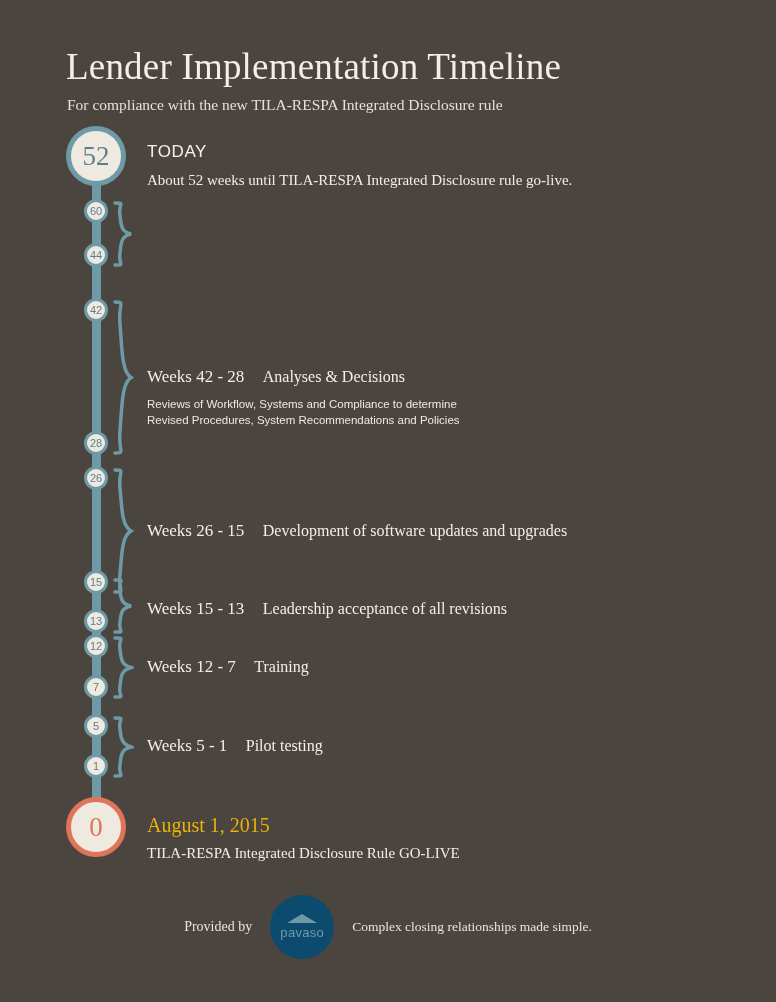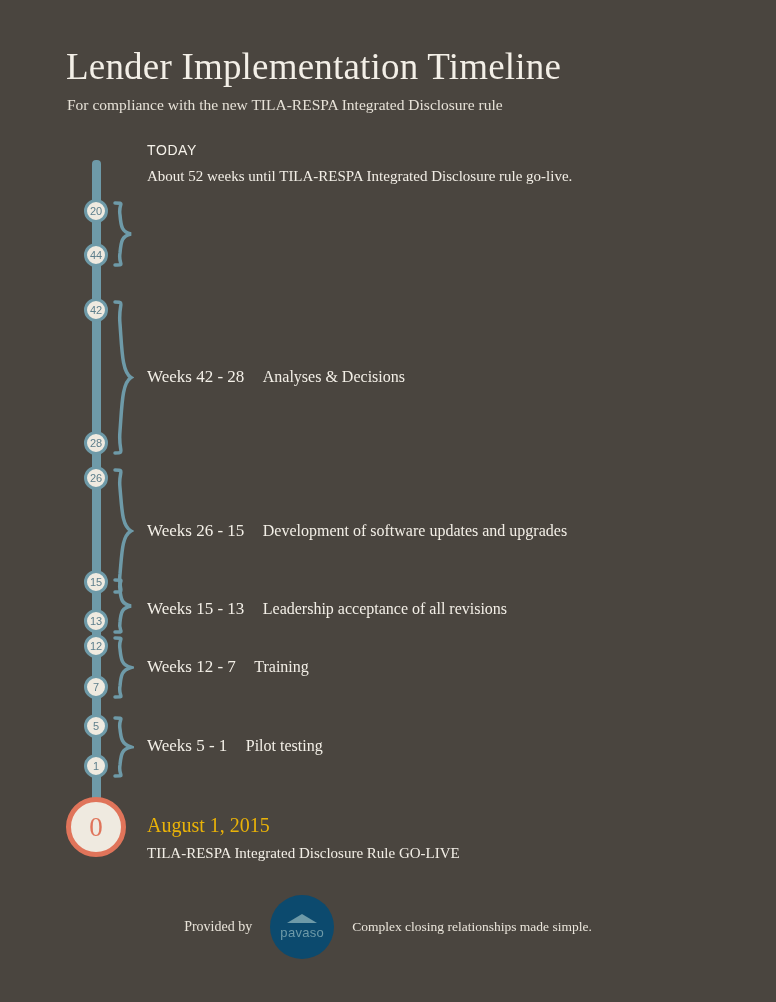--- a/index.html
+++ b/index.html
@@ -136,21 +136,21 @@
   }
 
   
   .today-block {
     position: absolute;
     left: 147px;
     top: 142px;
   }
   .today-label {
     font-family: "Liberation Sans", sans-serif;
-    font-size: 14px;
+    font-size: 17px;
     letter-spacing: 0.6px;
     color: #f5f1e9;
   }
   .today-sub {
     font-family: "Liberation Serif", serif;
     font-size: 15px;
     color: #f2eee6;
     margin-top: 10px;
   }
 
@@ -225,27 +225,30 @@
 
 <div class="page">
 
   <div class="header">
     <h1 class="title">Lender Implementation Timeline</h1>
     <div class="subtitle">For compliance with the new TILA-RESPA Integrated Disclosure rule</div>
   </div>
 
   <div class="spine"></div>
 
+  <div class="node node-today">
+    <span>52</span>
+  </div>
   <div class="today-block">
     <div class="today-label">TODAY</div>
     <div class="today-sub">About 52 weeks until TILA-RESPA Integrated Disclosure rule go-live.</div>
   </div>
 
   <div class="node node-small" style="top:199px;">
-    <span>20</span>
+    <span>60</span>
   </div>
   <div class="node node-small" style="top:243px;">
     <span>44</span>
   </div>
   <div class="brace" style="top:201px;">
     <svg width="22" height="66" viewBox="0 0 22 66" fill="none">
       <path d="M3 2 C14 2, 6 2, 8 14 C9 26, 10 31, 19 33 C10 35, 9 40, 8 52 C6 64, 14 64, 3 64" stroke="#6e9aa8" stroke-width="3.5" fill="none" stroke-linecap="round"></path>
     </svg>
   </div>
 
@@ -256,20 +259,22 @@
     <span>28</span>
   </div>
   <div class="brace" style="top:300px;">
     <svg width="22" height="155" viewBox="0 0 22 155" fill="none">
       <path d="M3 2 C14 2, 6 3, 8 24 C10 50, 10 72, 19 77.5 C10 83, 10 105, 8 131 C6 152, 14 153, 3 153" stroke="#6e9aa8" stroke-width="3.5" fill="none" stroke-linecap="round"></path>
     </svg>
   </div>
   <div class="entry" style="top:367px;">
     <span class="weeks">Weeks 42 - 28</span>
     <span class="desc">Analyses &amp; Decisions</span>
+    <div class="detail" style="white-space: pre-line;">Reviews of Workflow, Systems and Compliance to determine
+Revised Procedures, System Recommendations and Policies</div>
   </div>
 
   <div class="node node-small" style="top:466px;">
     <span>26</span>
   </div>
   <div class="node node-small" style="top:570px;">
     <span>15</span>
   </div>
   <div class="brace" style="top:468px;">
     <svg width="22" height="126" viewBox="0 0 22 126" fill="none">

